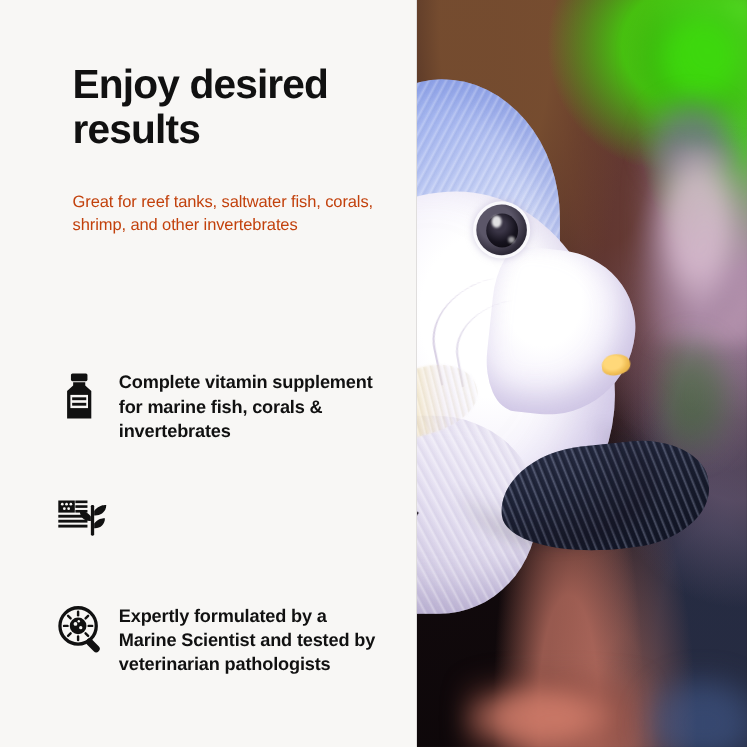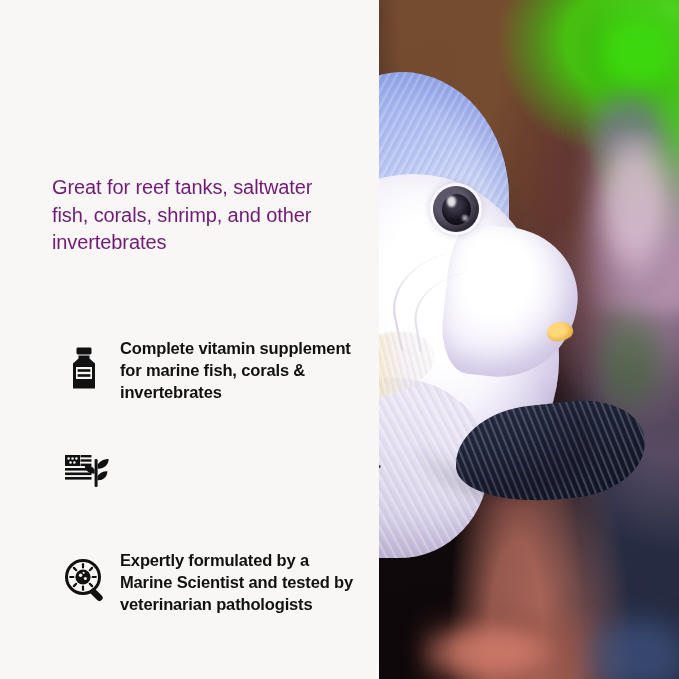--- a/index.html
+++ b/index.html
@@ -38,44 +38,44 @@
     font-size: 37px;
     line-height: 1.12;
     font-weight: 700;
     letter-spacing: -0.8px;
     color: #111111;
     margin: 0;
   }
 
   .subhead {
     position: absolute;
-    left: 52px;
+    left: 66px;
     top: 174px;
     width: 290px;
-    font-size: 20px;
+    font-size: 15px;
     line-height: 1.38;
     font-weight: 400;
     letter-spacing: -0.1px;
-    color: #701a75;
+    color: #c2410c;
     margin: 0;
   }
 
   .features {
     position: absolute;
     left: 0;
     top: 336px;
     width: 379px;
   }
 
   .feature-row {
     position: absolute;
-    left: 64px;
+    left: 52px;
     width: 300px;
     display: flex;
-    align-items: center;
+    align-items: flex-start;
   }
   .feature-row.r1 { top: 0px; }
   .feature-row.r2 { top: 113px; }
   .feature-row.r3 { top: 212px; }
 
   .feature-icon {
     flex: 0 0 54px;
     width: 54px;
     height: 52px;
     display: flex;
@@ -439,20 +439,21 @@
     filter: blur(6px);
   }
 </style>
 </head>
 <body>
 
 <div class="infographic">
 
   <div class="left-panel">
 
+    <h1 class="headline">Enjoy desired results</h1>
 
     <p class="subhead">Great for reef tanks, saltwater fish, corals, shrimp, and other invertebrates</p>
 
     <div class="features">
 
       <div class="feature-row r1">
         <span class="feature-icon">
           <svg width="40" height="46" viewBox="0 0 40 46" aria-hidden="true">
             <rect x="12.5" y="1.5" width="15" height="7" rx="1.4" fill="#111"></rect>
             <path d="M14.5 9.5 L25.5 9.5 L25.5 12.5 L31 17.5 L31 42.5 L9 42.5 L9 17.5 L14.5 12.5 Z" fill="#111"></path>

